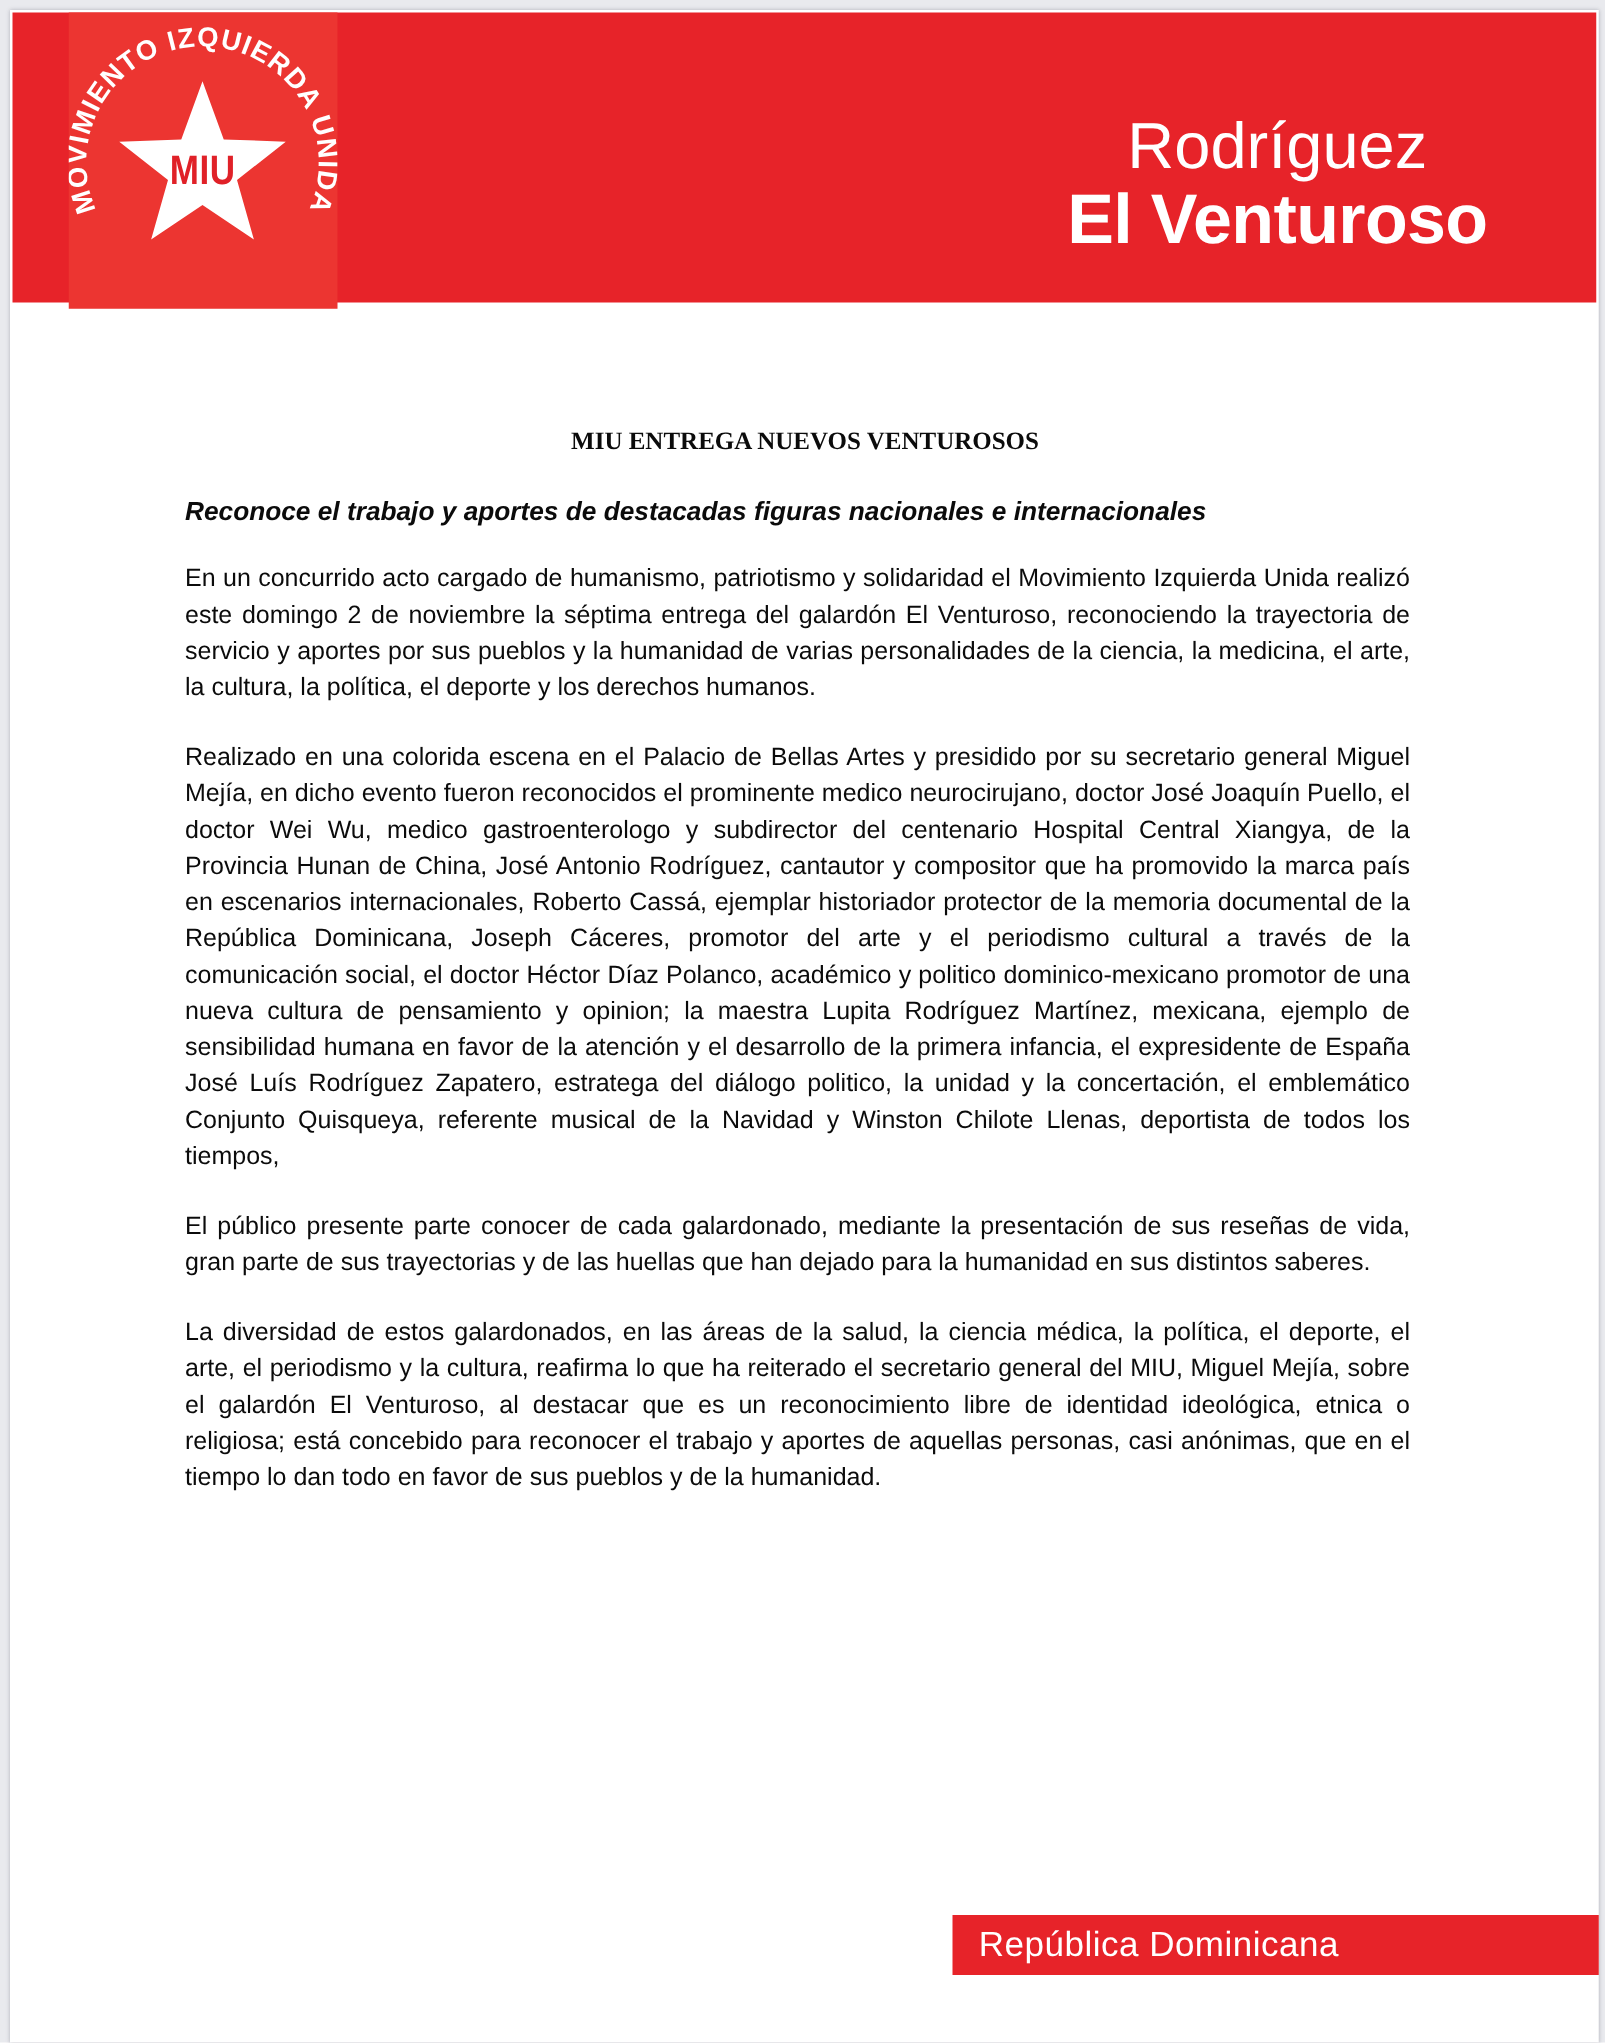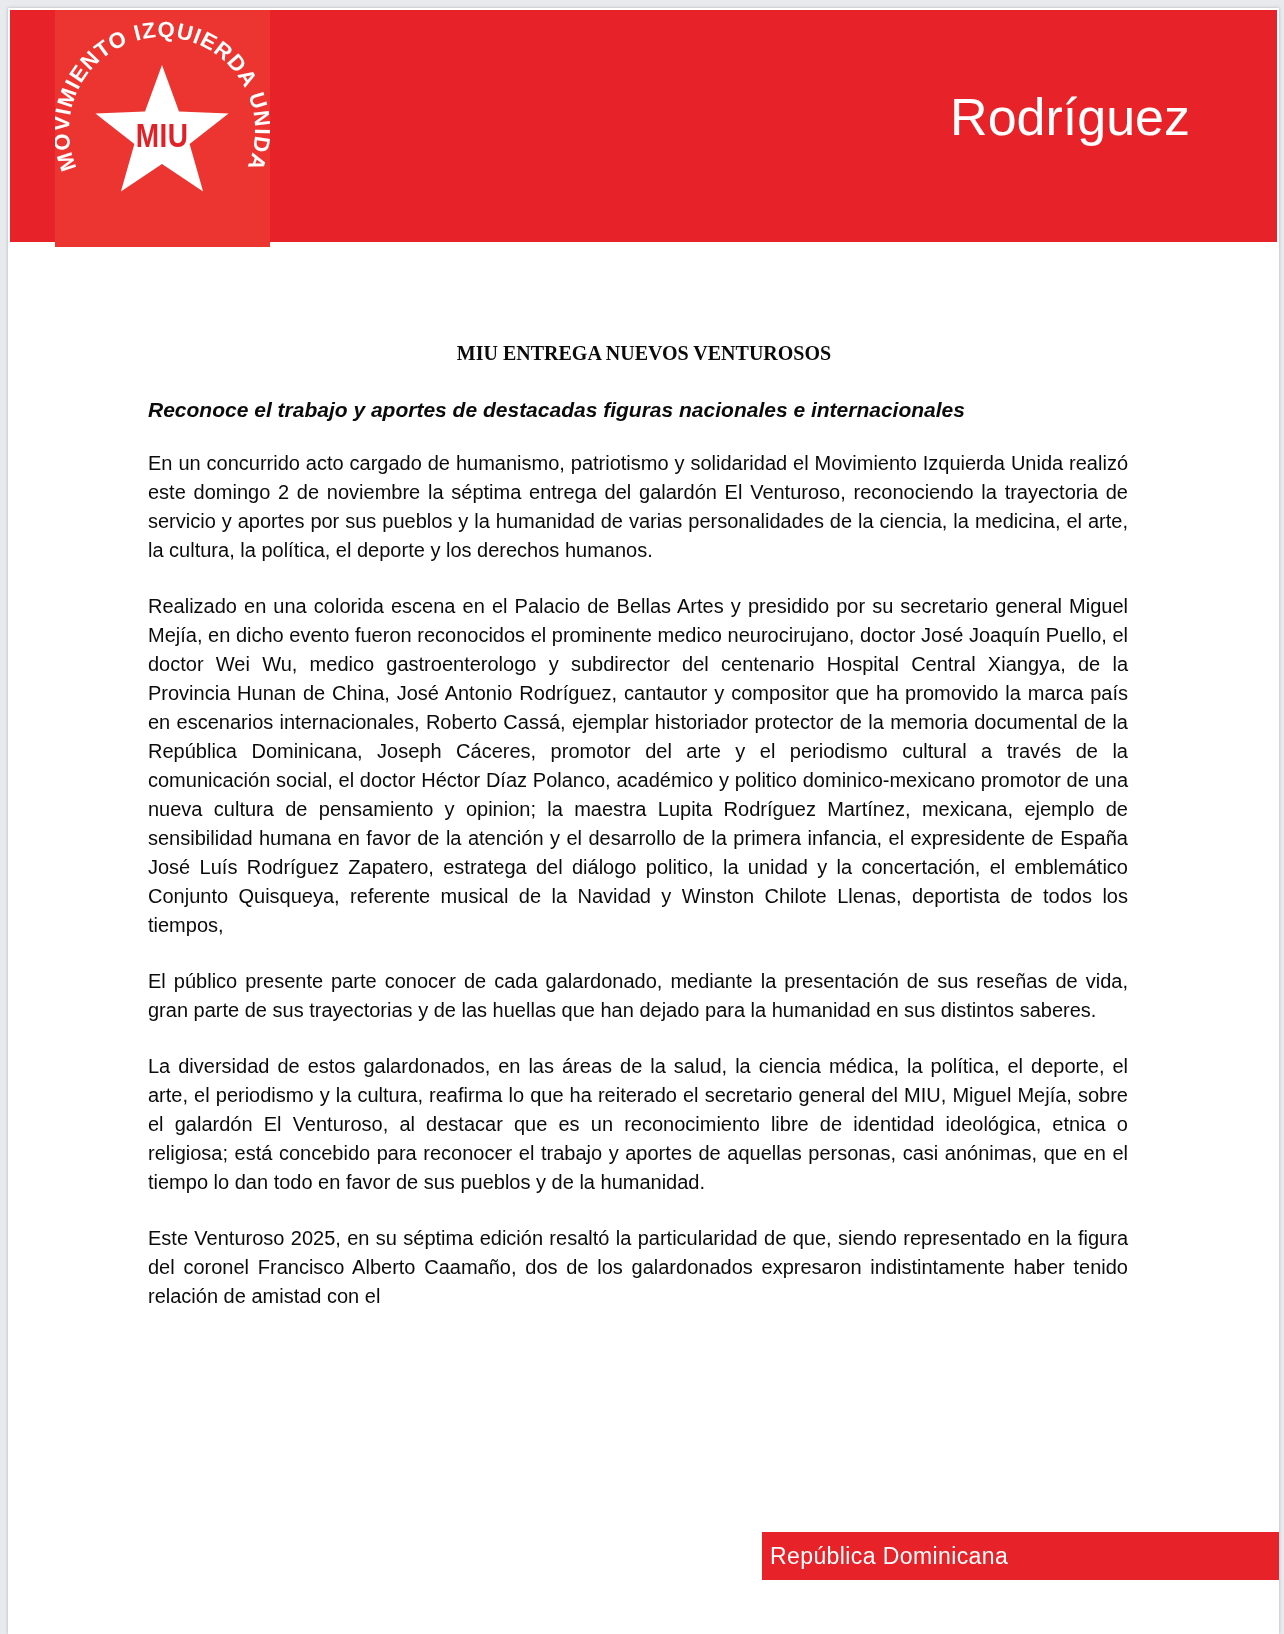--- a/index.html
+++ b/index.html
@@ -62,22 +62,22 @@
     font-weight:700;font-style:italic;font-size:21px;
     white-space:nowrap;
     margin:0 0 25px 0;
   }
   .article p.body-par{margin:0 12px 27px 0;}
   
   .footer-banner{
     position:absolute;left:754px;right:0;top:1524px;height:48px;
     background:#e72329;color:#ffffff;
     display:flex;align-items:center;
-    padding-left:8px;box-sizing:border-box;
-    font-size:23px;letter-spacing:0.4px;font-weight:400;
+    padding-left:21px;box-sizing:border-box;
+    font-size:28px;letter-spacing:0.4px;font-weight:400;
   }
 </style>
 </head>
 <body>
 
 <div class="page">
 
   <div class="header-banner">
 
     <div class="logo-block">
@@ -91,30 +91,30 @@
         </text>
 
         <polygon fill="#ffffff" points="107,55 124,101.5 173.6,103.4 134.6,134 148.1,181.6 107,154 65.9,181.6 79.4,134 40.4,103.4 90,101.5"></polygon>
 
         <text class="star-label" x="126" y="137" transform="scale(0.85,1)">MIU</text>
       </svg>
     </div>
 
     <div class="award-title">
       <div class="t1">Rodríguez</div>
+      <div class="t2">El Venturoso</div>
     </div>
   </div>
 
   <div class="article">
     <p class="headline">MIU ENTREGA NUEVOS VENTUROSOS</p>
     <p class="subtitle">Reconoce el trabajo y aportes de destacadas figuras nacionales e internacionales</p>
     <p class="body-par">En un concurrido acto cargado de humanismo, patriotismo y solidaridad el Movimiento Izquierda Unida realizó este domingo 2 de noviembre la séptima entrega del galardón El Venturoso, reconociendo la trayectoria de servicio y aportes por sus pueblos y la humanidad de varias personalidades de la ciencia, la medicina, el arte, la cultura, la política, el deporte y los derechos humanos.</p>
     <p class="body-par">Realizado en una colorida escena en el Palacio de Bellas Artes y presidido por su secretario general Miguel Mejía, en dicho evento fueron reconocidos el prominente medico neurocirujano, doctor José Joaquín Puello, el doctor Wei Wu, medico gastroenterologo y subdirector del centenario Hospital Central Xiangya, de la Provincia Hunan de China, José Antonio Rodríguez, cantautor y compositor que ha promovido la marca país en escenarios internacionales, Roberto Cassá, ejemplar historiador protector de la memoria documental de la República Dominicana, Joseph Cáceres, promotor del arte y el periodismo cultural a través de la comunicación social, el doctor Héctor Díaz Polanco, académico y politico dominico-mexicano promotor de una nueva cultura de pensamiento y opinion; la maestra Lupita Rodríguez Martínez, mexicana, ejemplo de sensibilidad humana en favor de la atención y el desarrollo de la primera infancia, el expresidente de España José Luís Rodríguez Zapatero, estratega del diálogo politico, la unidad y la concertación, el emblemático Conjunto Quisqueya, referente musical de la Navidad y Winston Chilote Llenas, deportista de todos los tiempos,</p>
     <p class="body-par">El público presente parte conocer de cada galardonado, mediante la presentación de sus reseñas de vida, gran parte de sus trayectorias y de las huellas que han dejado para la humanidad en sus distintos saberes.</p>
     <p class="body-par">La diversidad de estos galardonados, en las áreas de la salud, la ciencia médica, la política, el deporte, el arte, el periodismo y la cultura, reafirma lo que ha reiterado el secretario general del MIU, Miguel Mejía, sobre el galardón El Venturoso, al destacar que es un reconocimiento libre de identidad ideológica, etnica o religiosa; está concebido para reconocer el trabajo y aportes de aquellas personas, casi anónimas, que en el tiempo lo dan todo en favor de sus pueblos y de la humanidad.</p>
-    <p class="body-par">Este Venturoso 2025, en su séptima edición resaltó la particularidad de que, siendo representado en la figura del coronel Francisco Alberto Caamaño, dos de los galardonados expresaron indistintamente haber tenido relación de amistad con el</p>
   </div>
 
   <div class="footer-banner">
     <span>República Dominicana</span>
   </div>
 
 </div>
 
 </body></html>

